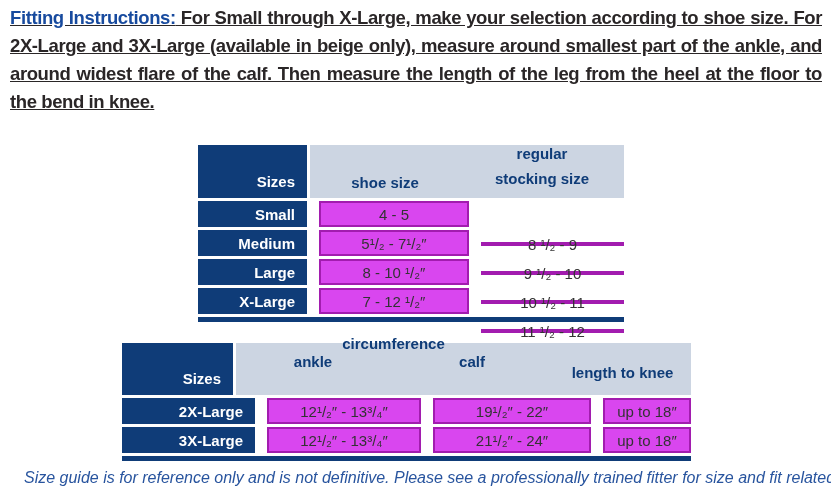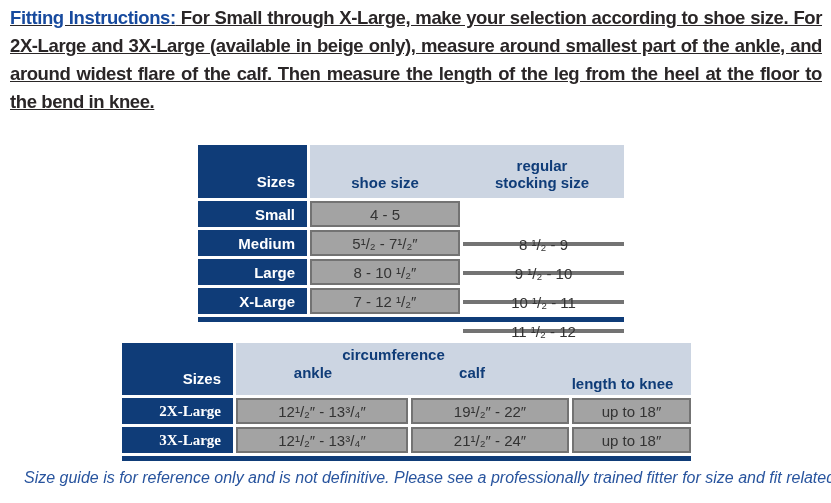--- a/index.html
+++ b/index.html
@@ -13,68 +13,68 @@
   .instructions {
     position:absolute; left:10px; top:4px; width:812px; margin:0;
     font-size:18.5px; line-height:28px; font-weight:bold;
     letter-spacing:-0.4px; color:#2a2627; text-align:justify;text-decoration:underline;
   }
   .instructions .lead { color:#174a9e; }
 
   
   .navy-bg { background:#0f3c78; }
   .hrow { display:flex; gap:3px; }
-  .drow { display:flex; gap:3px; height:26px; margin-top:3px;border-radius:10px; }
+  .drow { display:flex; gap:12px; height:26px; margin-top:3px;border-radius:10px; }
   .sizes-head {
     color:#ffffff; font-weight:bold; font-size:15px;
     display:flex; align-items:flex-end; justify-content:flex-end;
     padding:0 12px 8px 0; box-sizing:border-box;
   }
   .row-label {
     color:#ffffff; font-weight:bold; font-size:15px;
     display:flex; align-items:center; justify-content:flex-end;
     padding-right:12px; box-sizing:border-box;
   }
   .gray-head {
     background:#ccd5e2; color:#0f3c78; font-weight:bold; font-size:15px;
   }
   .cell {
-    background:#a3a3a3; border:2px solid #737373; box-sizing:border-box;
+    background:#d946ef; border:2px solid #a21caf; box-sizing:border-box;
     display:flex; align-items:center; justify-content:center;
     font-size:15px; color:#333333; white-space:nowrap;
   }
   .bottom-bar { height:5px; margin-top:3px; background:#0f3c78; }
 
   
   .t1 { position:absolute; left:198px; top:145px; width:426px; }
   .t1 .hrow { height:53px; }
   .t1 .sizes-head { width:109px; }
   .t1 .gray-head { flex:1; display:flex; align-items:flex-end; padding-bottom:7px; }
   .t1 .ghead-shoe { width:150px; text-align:center; }
   .t1 .ghead-stocking { flex:1; display:flex; justify-content:center; }
-  .t1 .ghead-stocking span { display:block; max-width:104px; text-align:center; line-height:17px; }
+  .t1 .ghead-stocking span { display:block; max-width:104px; text-align:center; line-height:25px; }
   .t1 .row-label { width:109px; }
   .t1 .cell-shoe { width:150px; }
   .t1 .cell-stocking { flex:1;margin-top:41px; }
 
   
   .t2 { position:absolute; left:122px; top:343px; width:569px; }
   .t2 .hrow { height:52px; }
   .t2 .sizes-head { width:111px; }
   .t2 .gray-head {
     flex:1; display:flex; flex-direction:column; justify-content:flex-end;
-    padding-bottom:2px;
+    padding-bottom:13px;
   }
   .t2 .circ-label { width:315px; text-align:center; line-height:18px; }
   .t2 .col-labels { display:flex; gap:3px; line-height:18px; }
   .t2 .col-ankle { width:154px; text-align:center; }
   .t2 .col-calf { width:158px; text-align:center; }
   .t2 .col-knee { flex:1; text-align:center;margin-top:11px; }
-  .t2 .row-label { width:111px;font-family:Liberation Serif, serif; }
-  .t2 .cell-ankle { width:172px; }
+  .t2 .row-label { width:133px; }
+  .t2 .cell-ankle { width:154px; }
   .t2 .cell-calf { width:158px; }
   .t2 .cell-knee { flex:1; }
 
   
   .footnote {
     position:absolute; left:24px; top:469px; margin:0;
     font-style:italic; font-size:16px; color:#28549e; white-space:nowrap;
   }
 </style>
 </head>

